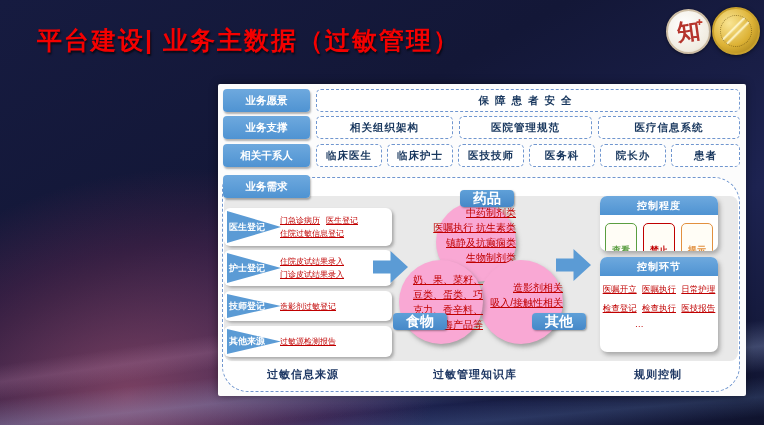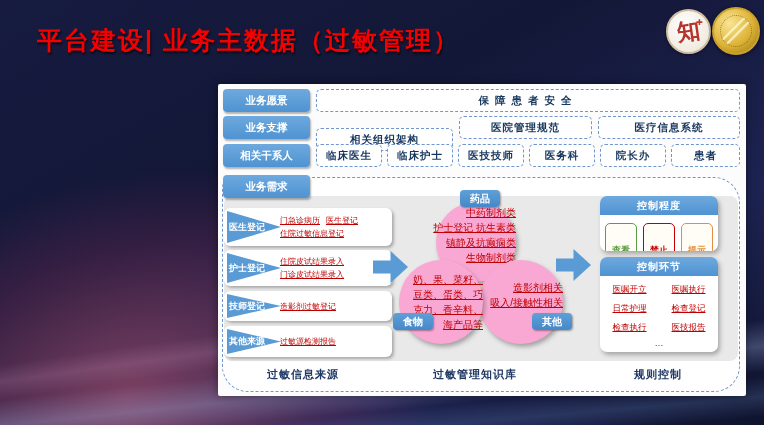--- a/index.html
+++ b/index.html
@@ -45,21 +45,21 @@
 
   .row-btn { position:absolute; left:5px; width:87px; height:23px; border-radius:4px;
     background:linear-gradient(#6ea9de,#4f93d2); color:#fff; font-size:10.5px; font-weight:bold;
     display:flex; align-items:center; justify-content:center; box-shadow:1px 2px 2px rgba(0,0,0,.3); z-index:4; }
   .rb1{top:5px;} .rb2{top:32px;} .rb3{top:60px;} .rb4{top:91px;}
 
   .dash-box { position:absolute; height:23px; border:1px dashed #7096cf; border-radius:5px; background:#fff;
     color:#17365d; font-weight:bold; font-size:10.5px; display:flex; align-items:center; justify-content:center;
     letter-spacing:1px; }
   .r1b1{left:98px;top:5px;width:424px;letter-spacing:6px;}
-  .r2b1{left:98px;top:44px;width:137px;} .r2b2{left:241px;top:32px;width:133px;} .r2b3{left:380px;top:32px;width:142px;}
+  .r2b1{left:98px;top:32px;width:137px;} .r2b2{left:241px;top:32px;width:133px;} .r2b3{left:380px;top:32px;width:142px;}
   .r3b{top:60px;width:66px;}
   .r3b1{left:98px;text-align:center;} .r3b2{left:169px;} .r3b3{left:240px;} .r3b4{left:311px;} .r3b5{left:382px;} .r3b6{left:453px;width:69px;}
 
   .req-container { position:absolute; left:4px; top:93px; width:518px; height:215px; background:#fff;
     border:1.5px dashed #7096cf; border-radius:10px 26px 26px 26px; }
   .gray-zone { position:absolute; left:6px; top:112px; width:514px; height:165px; background:#e9e9e9;
     border-radius:8px; }
 
   
   .src-box { position:absolute; left:6px; width:168px; background:#fff; border-radius:6px;
@@ -74,43 +74,43 @@
 
   
   .kcircle { position:absolute; border-radius:50%; background:#f9a8d4; box-shadow:2px 3px 4px rgba(95,95,95,.5);
     display:flex; flex-direction:column; align-items:flex-end; justify-content:center; text-align:center;
     color:#c00000; font-size:10px; line-height:1.5; }
   .kc-drug{left:218px;top:118px;width:80px;height:80px;z-index:1;}
   .kc-food{left:181px;top:176px;width:84px;height:84px;z-index:3;}
   .kc-other{left:261px;top:176px;width:84px;height:84px;z-index:2;}
   .kline { text-decoration:underline; white-space:nowrap; }
   .kline.ellipsis { text-decoration:none; }
-  .ktag { position:absolute; width:40px; height:17px; background:linear-gradient(#5fa0d8,#4688c8); color:#fff;
-    font-weight:bold; font-size:10px; border-radius:4px; display:flex; align-items:center; justify-content:center;
+  .ktag { position:absolute; width:54px; height:17px; background:linear-gradient(#5fa0d8,#4688c8); color:#fff;
+    font-weight:bold; font-size:14px; border-radius:4px; display:flex; align-items:center; justify-content:center;
     box-shadow:1px 1px 2px rgba(0,0,0,.35); z-index:5; }
   .kt-drug{left:242px;top:106px;} .kt-food{left:175px;top:229px;text-align:center;} .kt-other{left:314px;top:229px;}
 
   
   .flow-arrow { position:absolute; width:35px; height:38px; background:#5b9bd5;
     -webkit-clip-path:polygon(0 33%,50% 33%,50% 8%,100% 50%,50% 92%,50% 67%,0 67%);
     clip-path:polygon(0 33%,50% 33%,50% 8%,100% 50%,50% 92%,50% 67%,0 67%); z-index:2; }
   .fa1{left:155px;top:164px;} .fa2{left:338px;top:162px;}
 
   
   .rule-box { position:absolute; left:382px; width:118px; background:#fff; border-radius:7px;
     box-shadow:2px 3px 4px rgba(105,105,105,.5); overflow:hidden; z-index:2; }
   .deg{top:112px;height:55px;} .stg{top:173px;height:95px;}
   .rule-header { height:19px; background:linear-gradient(#6ea9de,#4f93d2); color:#fff; font-size:10px;
     font-weight:bold; display:flex; align-items:center; justify-content:center; letter-spacing:1px; }
   .deg-body { display:flex; justify-content:center; gap:6px; padding-top:8px; }
   .pill { border:1.2px solid; border-radius:5px; font-size:9px; font-weight:bold; padding:20px 6px;
     background:#fffdf6; cursor:default; }
   .pill-green{color:#5a9e41;border-color:#5a9e41;} .pill-red{color:#c00000;border-color:#c00000;}
   .pill-orange{color:#e2903f;border-color:#e2903f;}
-  .stg-body { display:grid; grid-template-columns:1fr 1fr; row-gap:7px; padding-top:8px; justify-items:center; }
+  .stg-body { display:grid; grid-template-columns:1fr 1fr 1fr; row-gap:7px; padding-top:8px; justify-items:center; }
   .stg-body .rlink { font-size:8.5px; }
   .stg-more { grid-column:1/3; color:#c00000; font-size:9px; line-height:.6; }
 
   
   .sec-label { position:absolute; top:283px; width:130px; text-align:center; color:#1f3864;
     font-size:11px; font-weight:bold; letter-spacing:1px; }
   .sl1{left:20px;} .sl2{left:192px;} .sl3{left:375px;}
 </style>
 </head>
 <body>
@@ -179,21 +179,21 @@
       <div class="src-links">
         <span class="rlink">过敏源检测报告</span>
       </div>
     </div>
 
     <div class="flow-arrow fa1"></div>
     <div class="flow-arrow fa2"></div>
 
     <div class="kcircle kc-drug">
       <span class="kline">中药制剂类</span>
-      <span class="kline">护士登记 抗生素类</span>
+      <span class="kline">医嘱执行 抗生素类</span>
       <span class="kline">镇静及抗癫痫类</span>
       <span class="kline">生物制剂类</span>
       <span class="kline ellipsis">…</span>
     </div>
     <div class="kcircle kc-other">
       <span class="kline">造影剂相关</span>
       <span class="kline">吸入/接触性相关</span>
       <span class="kline ellipsis">…</span>
     </div>
     <div class="kcircle kc-food">

